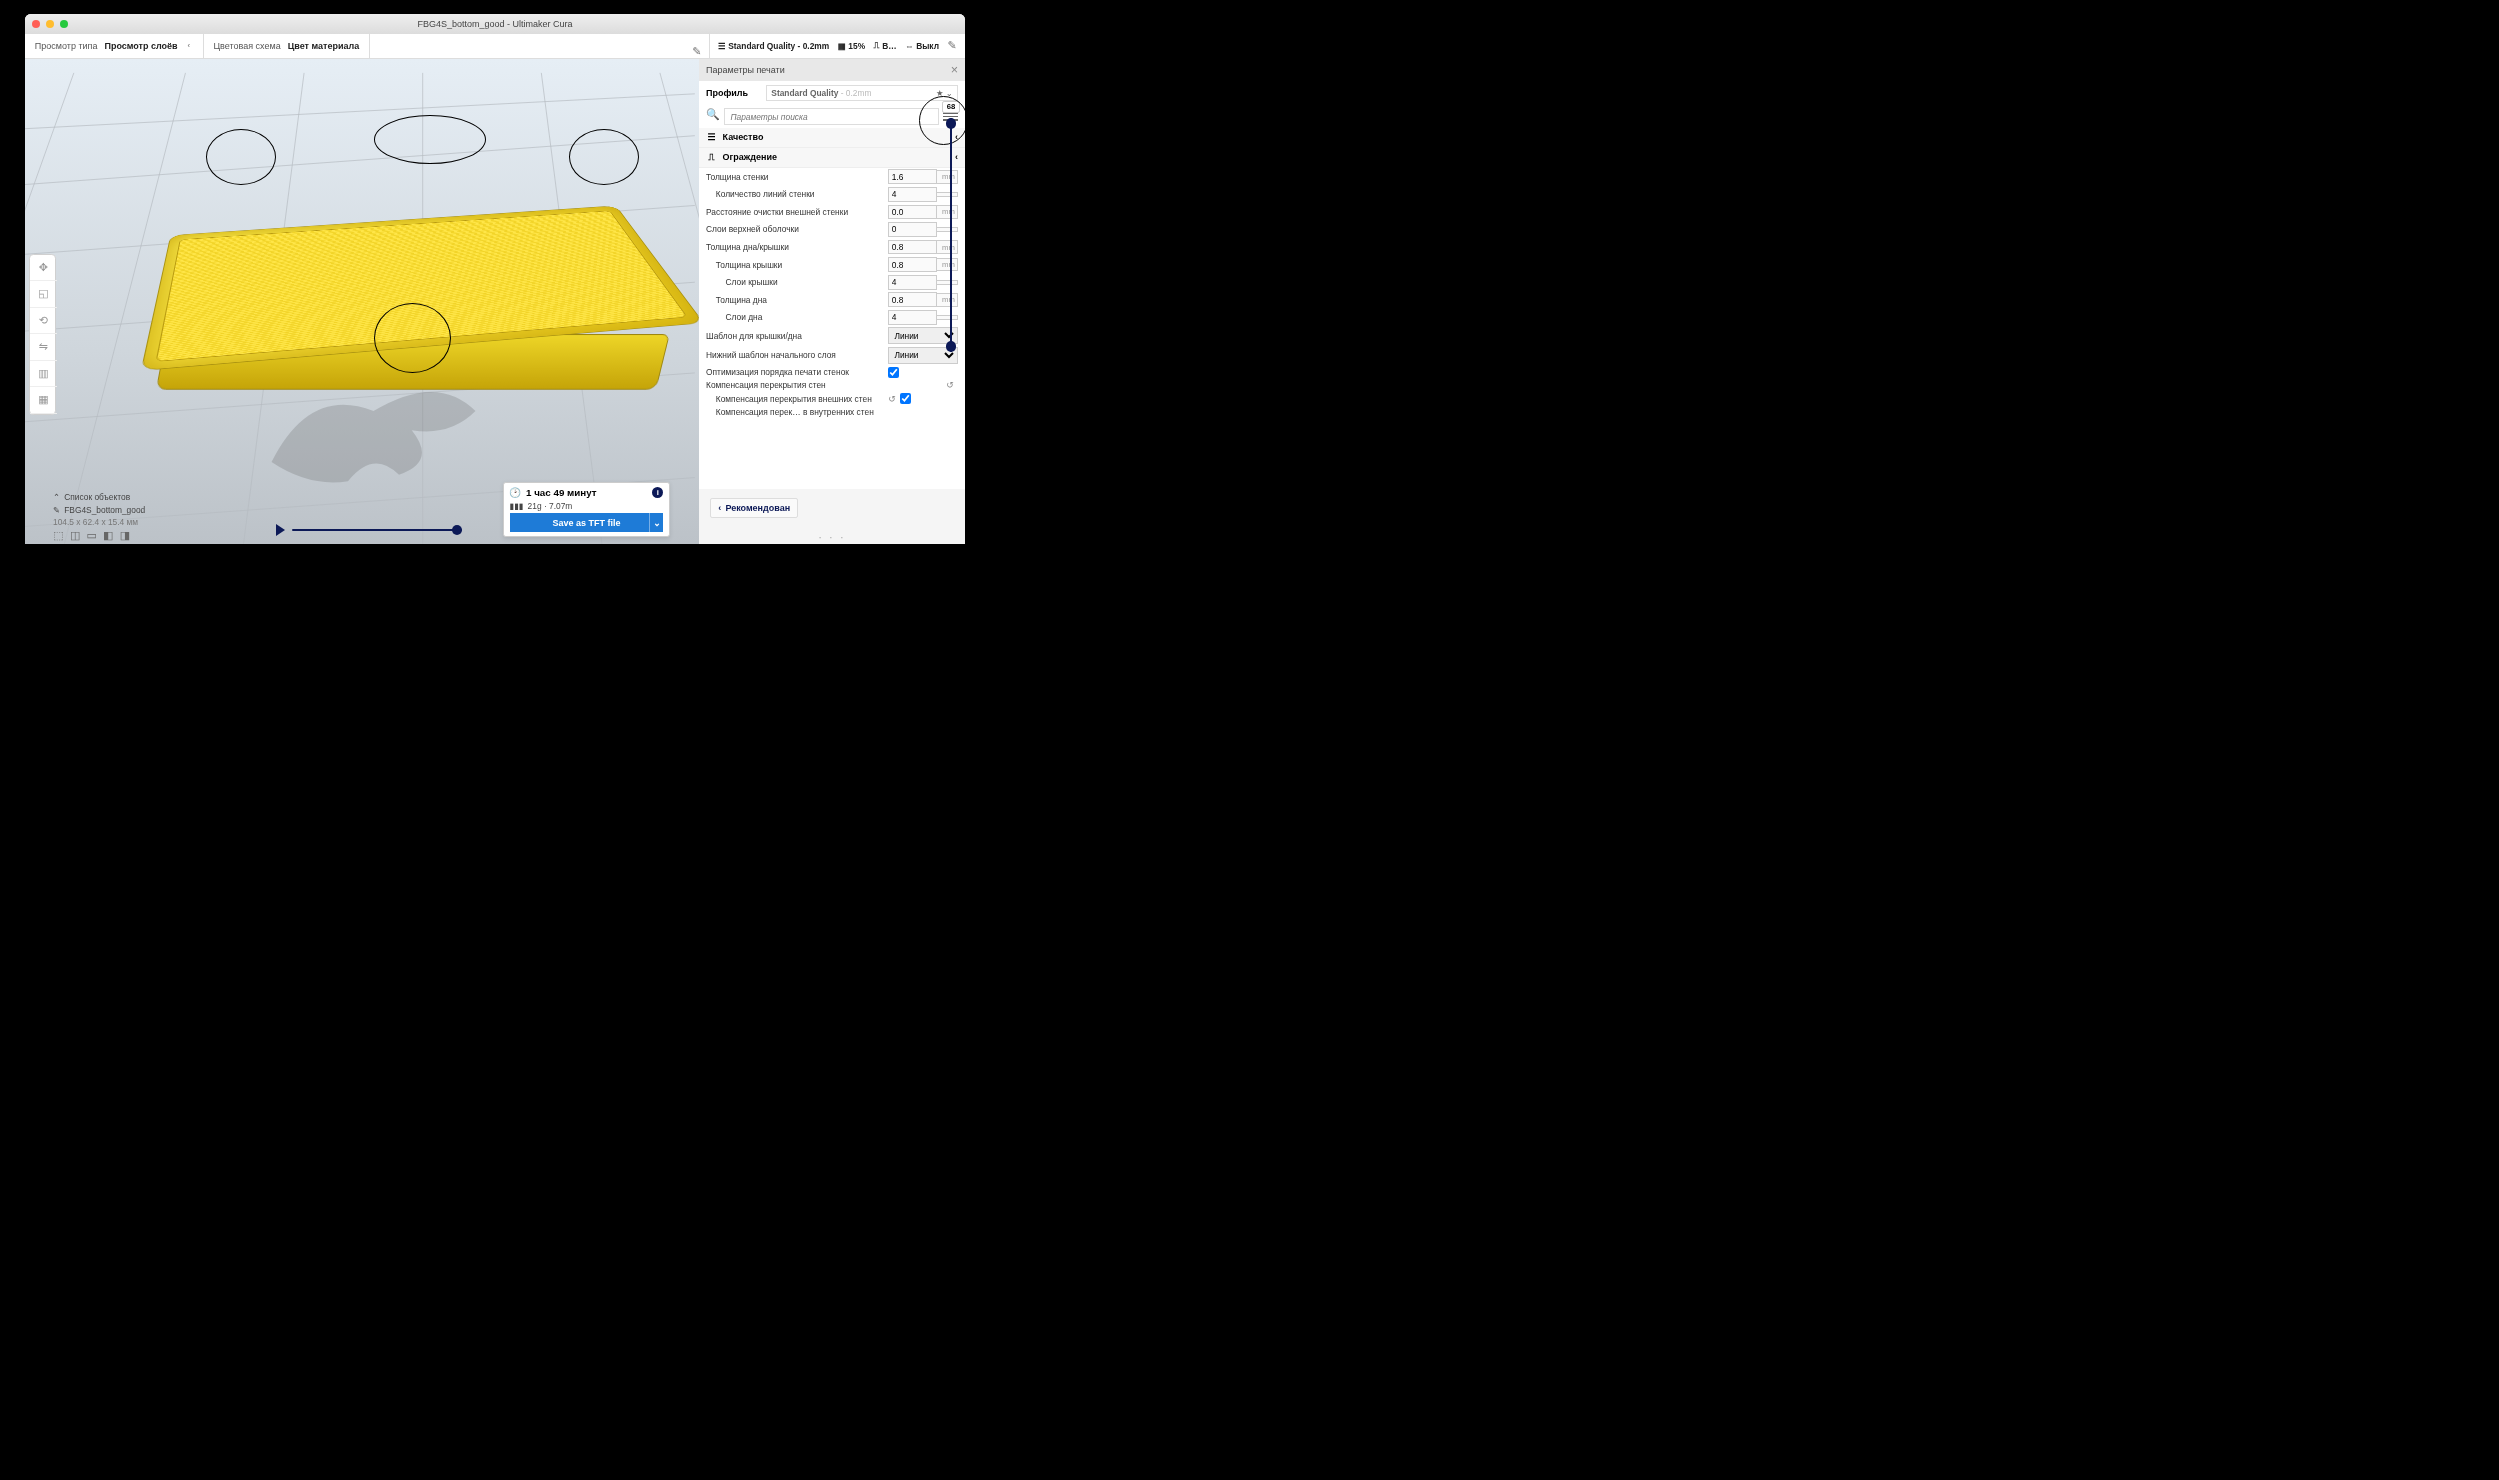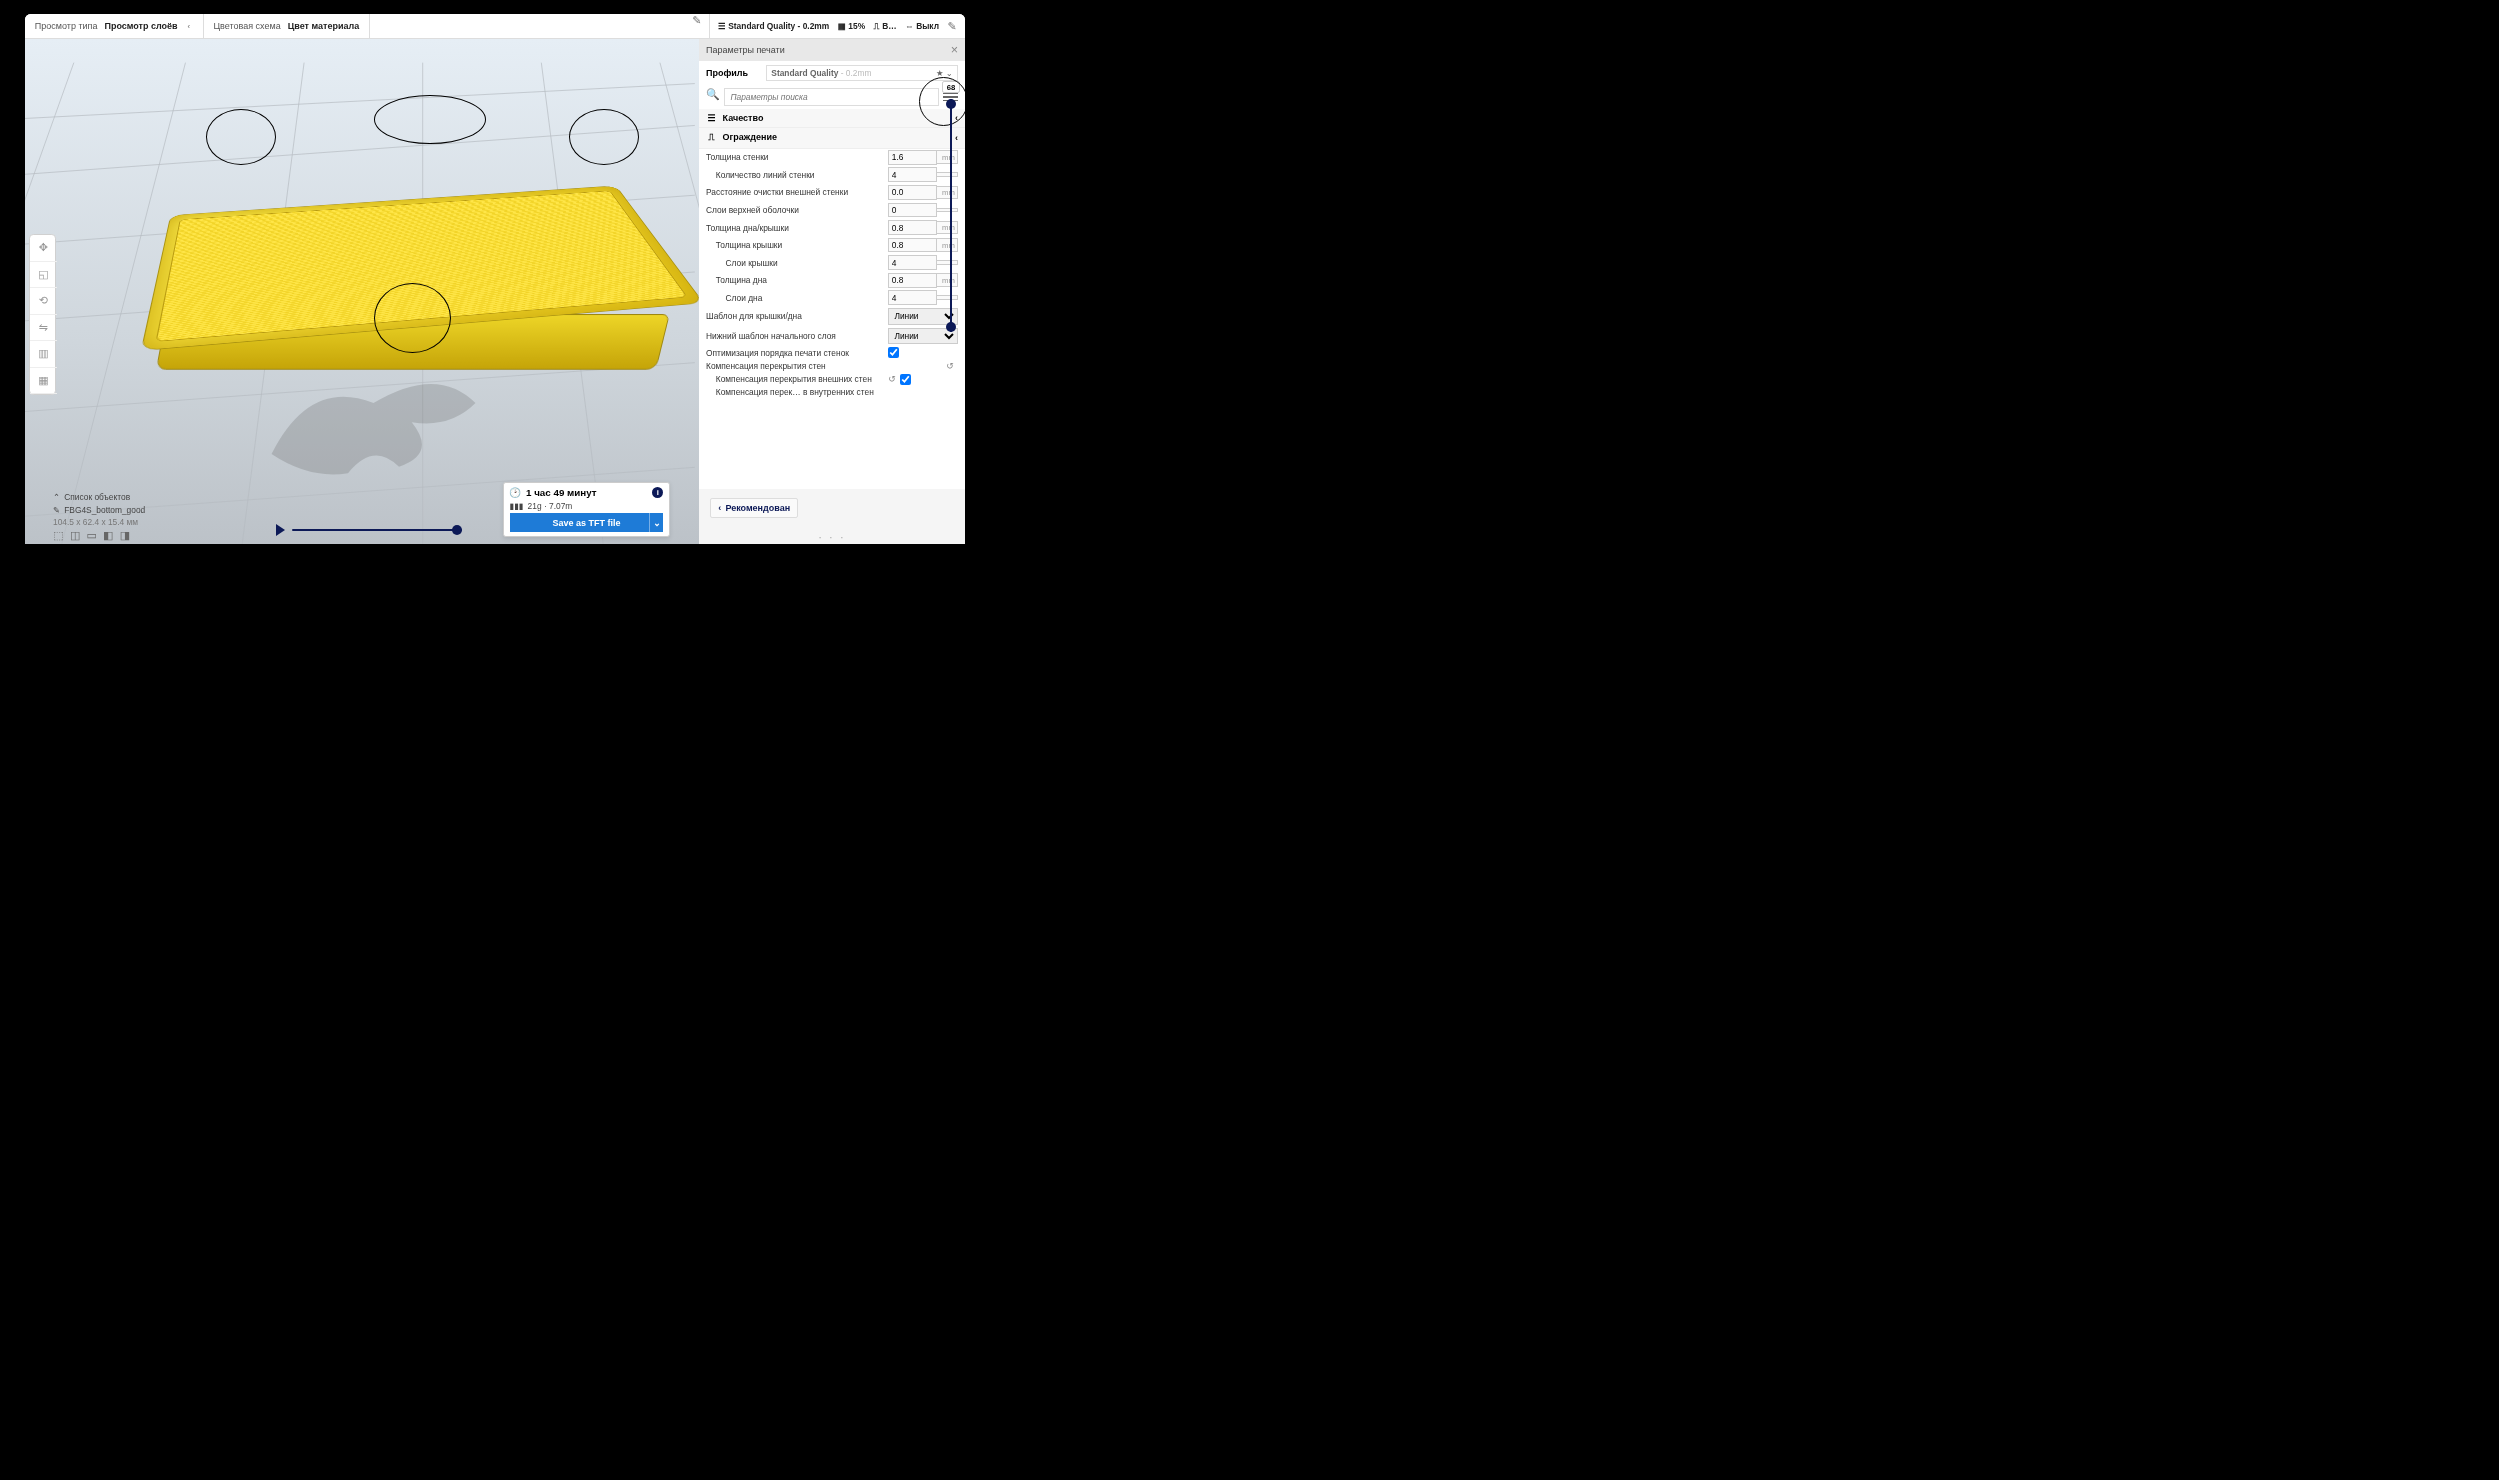--- a/index.html
+++ b/index.html
@@ -11,21 +11,21 @@
 .dot.r { background: #ff5f56; } .dot.y { background: #ffbd2e; } .dot.g { background: #27c93f; }
 .title { position: absolute; left: 0; right: 0; text-align: center; font-size: 9px; color: #444; }
 .topbar { height: 28px; background: #0c1957; display: flex; align-items: center; padding: 0 8.4px; }
 .logo { font-size: 14px; font-weight: 700; color: white; }
 .logo span { font-weight: 300; }
 .tabs { flex: 1; display: flex; justify-content: center; gap: 14px; }
 .tab { padding: 4.2px 9.8px; color: white; font-size: 9px; font-weight: 700; cursor: pointer; }
 .tab.active { background: white; color: #0c1957; border-radius: 2.8px; }
 .topright { display: flex; gap: 5.6px; }
 .topbtn { border: 0.7px solid rgba(255,255,255,0.5); color: white; padding: 2.1px 7px; font-size: 8.4px; border-radius: 2.1px; cursor: pointer; }
-.toolbar2 { height: 25px; background: white; display: flex; align-items: flex-start; border-bottom: 0.7px solid #ddd; }
+.toolbar2 { height: 25px; background: white; display: flex; align-items: flex-end; border-bottom: 0.7px solid #ddd; }
 .tb2-left { display: flex; align-items: center; padding: 0 9.8px; gap: 7px; height: 100%; border-right: 0.7px solid #ddd; }
 .tb2-label { font-size: 9px; color: #555; }
 .tb2-value { font-size: 9px; font-weight: 700; color: #222; }
 .chev { font-size: 7.7px; color: #666; padding: 0 2.8px; cursor: pointer; }
 .tb2-right { margin-left: auto; display: flex; align-items: center; padding: 0 8.4px; gap: 8.4px; height: 100%; border-left: 0.7px solid #ddd; }
 .tb2-item { font-size: 8.4px; font-weight: 700; color: #222; display: flex; align-items: center; gap: 2.8px; }
 .pencil { color: #777; cursor: pointer; }
 .main { flex: 1; position: relative; display: flex; }
 .viewport { flex: 1; position: relative; background: linear-gradient(#e6eef5 0%, #cfd6dc 60%, #bcc2c8 100%); overflow: hidden; }
 .grid { position: absolute; inset: 0; }
@@ -78,20 +78,28 @@
 .infobox .row1 { display: flex; align-items: center; gap: 4.2px; font-weight: 700; font-size: 9.8px; }
 .infobox .row2 { font-size: 8.4px; color: #444; display: flex; align-items: center; gap: 4.2px; }
 .savebtn { background: #1e7bd7; color: white; padding: 4.2px; text-align: center; font-size: 9px; font-weight: 600; cursor: pointer; position: relative; border-radius: 0; }
 .savebtn .dd { position: absolute; right: 0; top: 0; bottom: 0; width: 14px; border-left: 0.7px solid rgba(255,255,255,0.4); display: flex; align-items: center; justify-content: center; }
 .info-i { margin-left: auto; width: 11px; height: 11px; background: #0c1957; color: white; border-radius: 50%; font-size: 7.7px; font-weight: 700; display: flex; align-items: center; justify-content: center; }
 </style>
 </head>
 <body>
 
 <div class="window">
+  <div class="titlebar">
+    <div class="traffic">
+      <div class="dot r"></div>
+      <div class="dot y"></div>
+      <div class="dot g"></div>
+    </div>
+    <div class="title">FBG4S_bottom_good - Ultimaker Cura</div>
+  </div>
 
 
   <div class="toolbar2">
     <div class="tb2-left">
       <span class="tb2-label">Просмотр типа</span>
       <span class="tb2-value">Просмотр слоёв</span>
       <span class="chev">‹</span>
     </div>
     <div class="tb2-left" style="border-right:0.7px solid #ddd">
       <span class="tb2-label">Цветовая схема</span>

